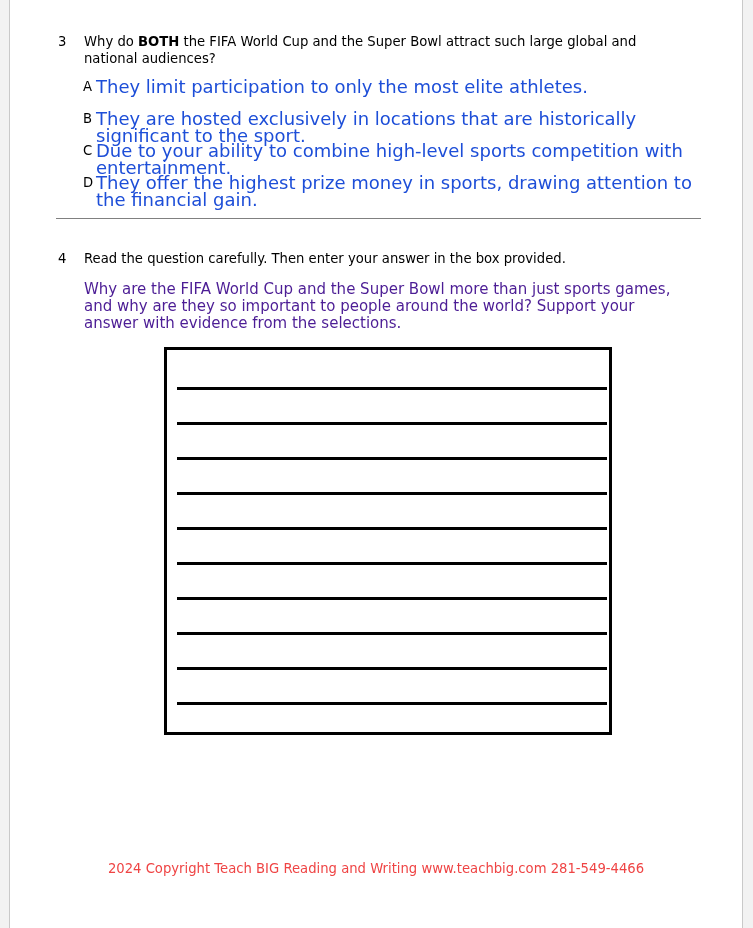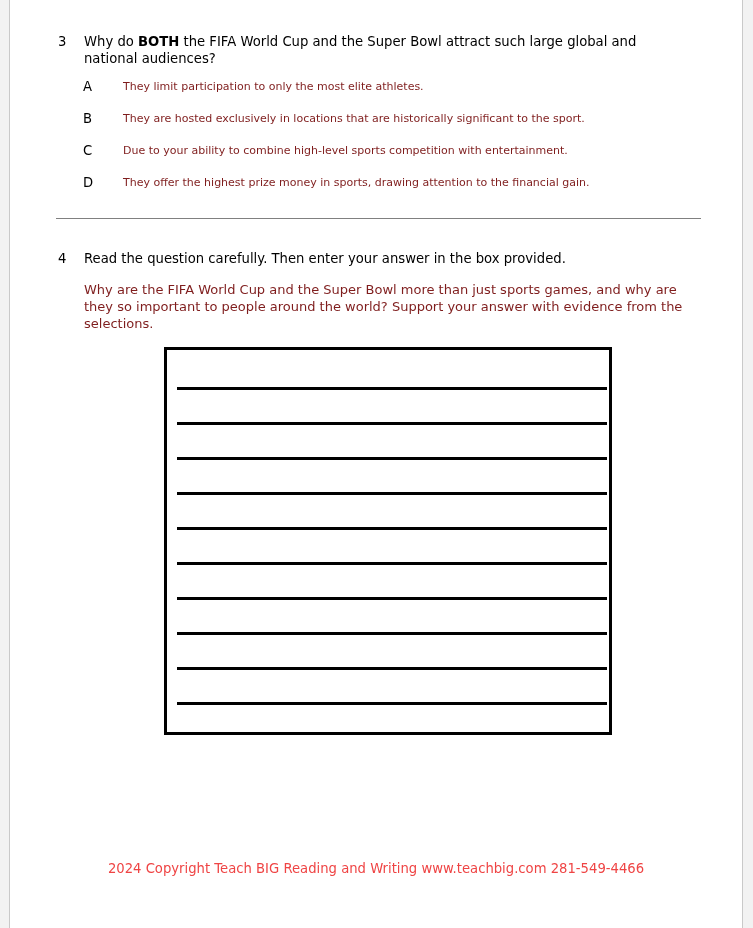--- a/index.html
+++ b/index.html
@@ -69,44 +69,44 @@
     position: absolute;
     left: 73px;
     top: 0;
     width: 18px;
     font-size: 13.2px;
     line-height: 17px;
     color: #000;
   }
   .opt-text {
     position: absolute;
-    left: 113px;
+    left: 86px;
     width: 600px;
-    font-size: 11px;
+    font-size: 18px;
     line-height: 17px;
-    color: #7f1d1d;
+    color: #1d4ed8;
   }
 
   
   .divider {
     position: absolute;
     left: 46px;
     width: 645px;
     height: 0;
     border-top: 1px solid #808080;
   }
 
   
   .q-prompt {
     position: absolute;
     left: 74px;
     width: 600px;
-    font-size: 13px;
+    font-size: 15px;
     line-height: 17px;
-    color: #7f1d1d;
+    color: #4c1d95;
   }
 
   
   .answer-box {
     position: absolute;
     left: 154px;
     top: 347px;
     width: 448px;
     height: 388px;
     border: 3px solid #000;

